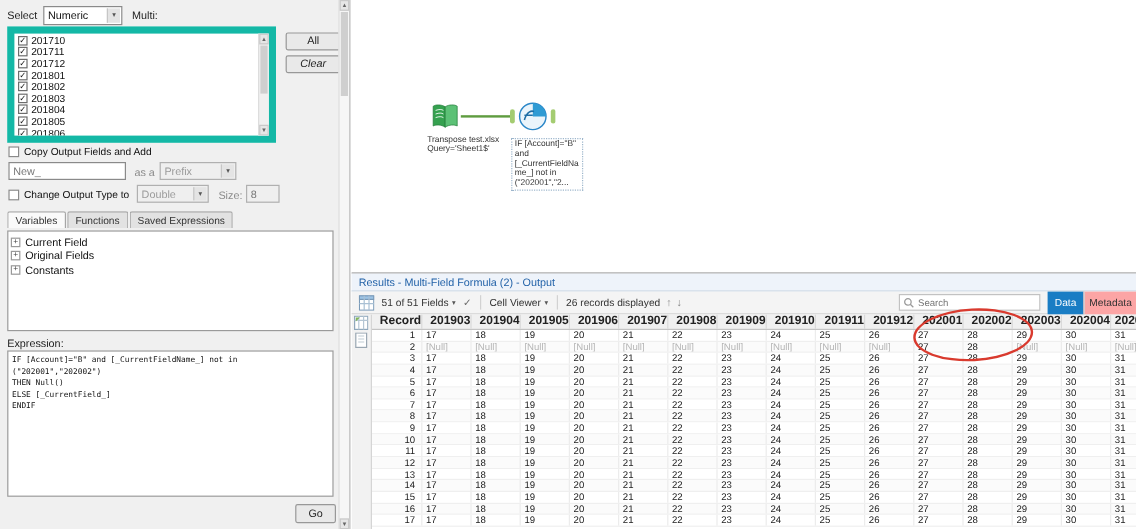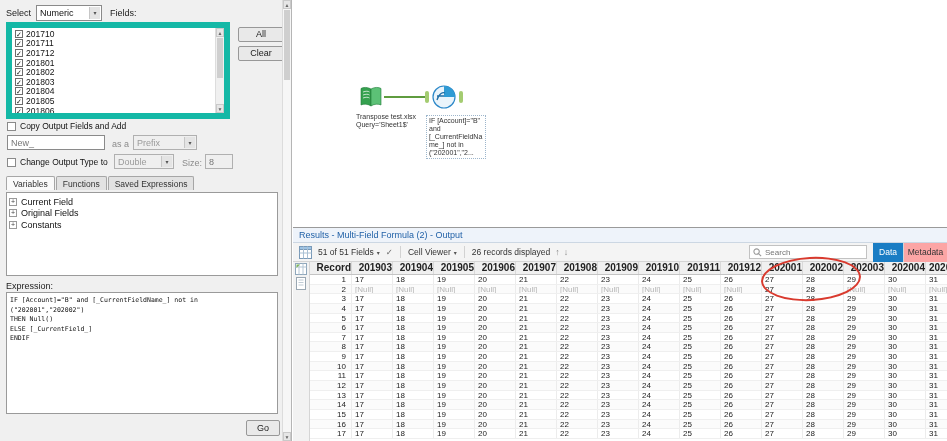--- a/index.html
+++ b/index.html
@@ -75,21 +75,21 @@
 <body>
 
 <div id="stage">
 
   <div id="config">
     <span class="lbl" style="left:6px; top:8px;">Select</span>
     <div class="combo" style="left:36px; top:5px; width:66px; height:16px;">
       <span>Numeric</span>
       <span class="combo-arrow">▾</span>
     </div>
-    <span class="lbl" style="left:110px; top:8px;">Fields:</span>
+    <span class="lbl" style="left:110px; top:8px;">Multi:</span>
 
     <div id="field-list-box">
       <div id="field-list">
           <div class="fld-item">
             <span class="cbx">✓</span>
             <span class="fld-label">201710</span>
           </div>
           <div class="fld-item">
             <span class="cbx">✓</span>
             <span class="fld-label">201711</span>
@@ -128,21 +128,21 @@
           </div>
         </div>
       <div class="lb-scroll">
         <div class="sb-btn">▲</div>
         <div class="sb-thumb"></div>
         <div class="sb-btn bottom">▼</div>
       </div>
     </div>
 
     <div class="btn" style="left:238px; top:27px; width:46px; height:15px;">All</div>
-    <div class="btn" style="left:238px; top:46px; width:46px; height:15px;">Clear</div>
+    <div class="btn" style="left:238px; top:46px; width:46px; height:15px;font-style:italic;">Clear</div>
 
     <div class="chk-row" style="left:7px; top:121px;">
       <span class="cbx2"></span>
       <span style="font-size:8.5px;">Copy Output Fields and Add</span>
     </div>
 
     <input class="inp dim" style="left: 7px; top: 135px; width: 98px; height: 15px;" value="New_">
     <span class="lbl" style="left:112px; top:139px; color:#8b8b8b;">as a</span>
     <div class="combo disabled" style="left:133px; top:135px; width:64px; height:15px;">
       <span>Prefix</span>

